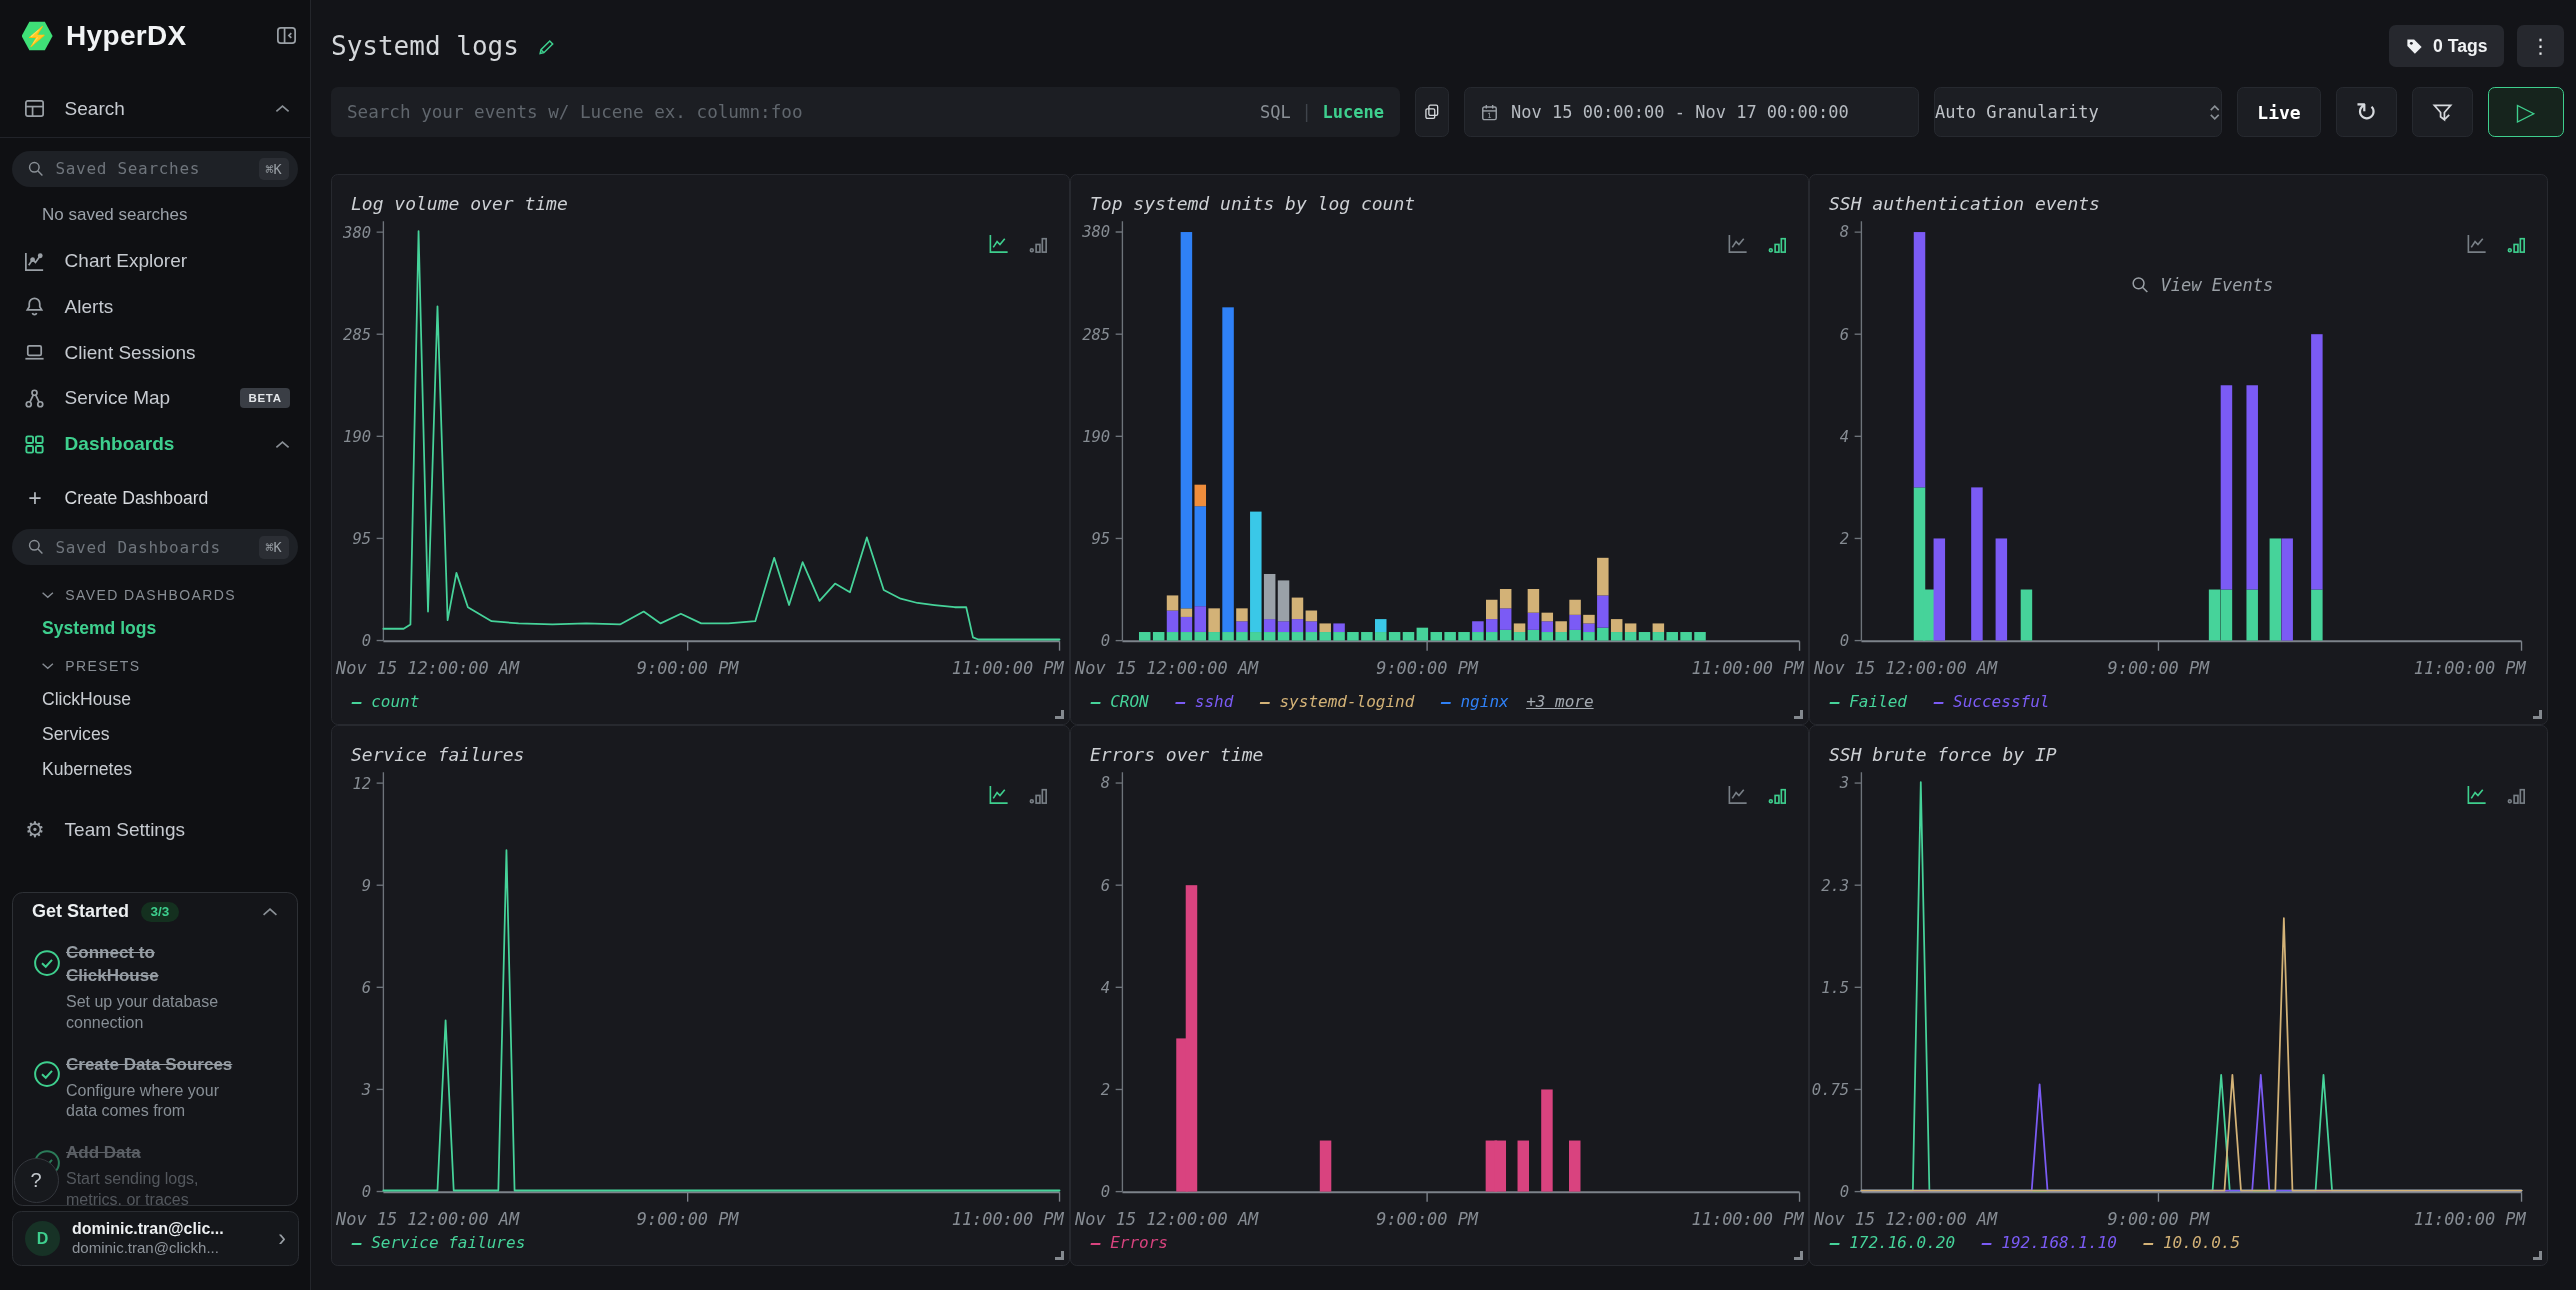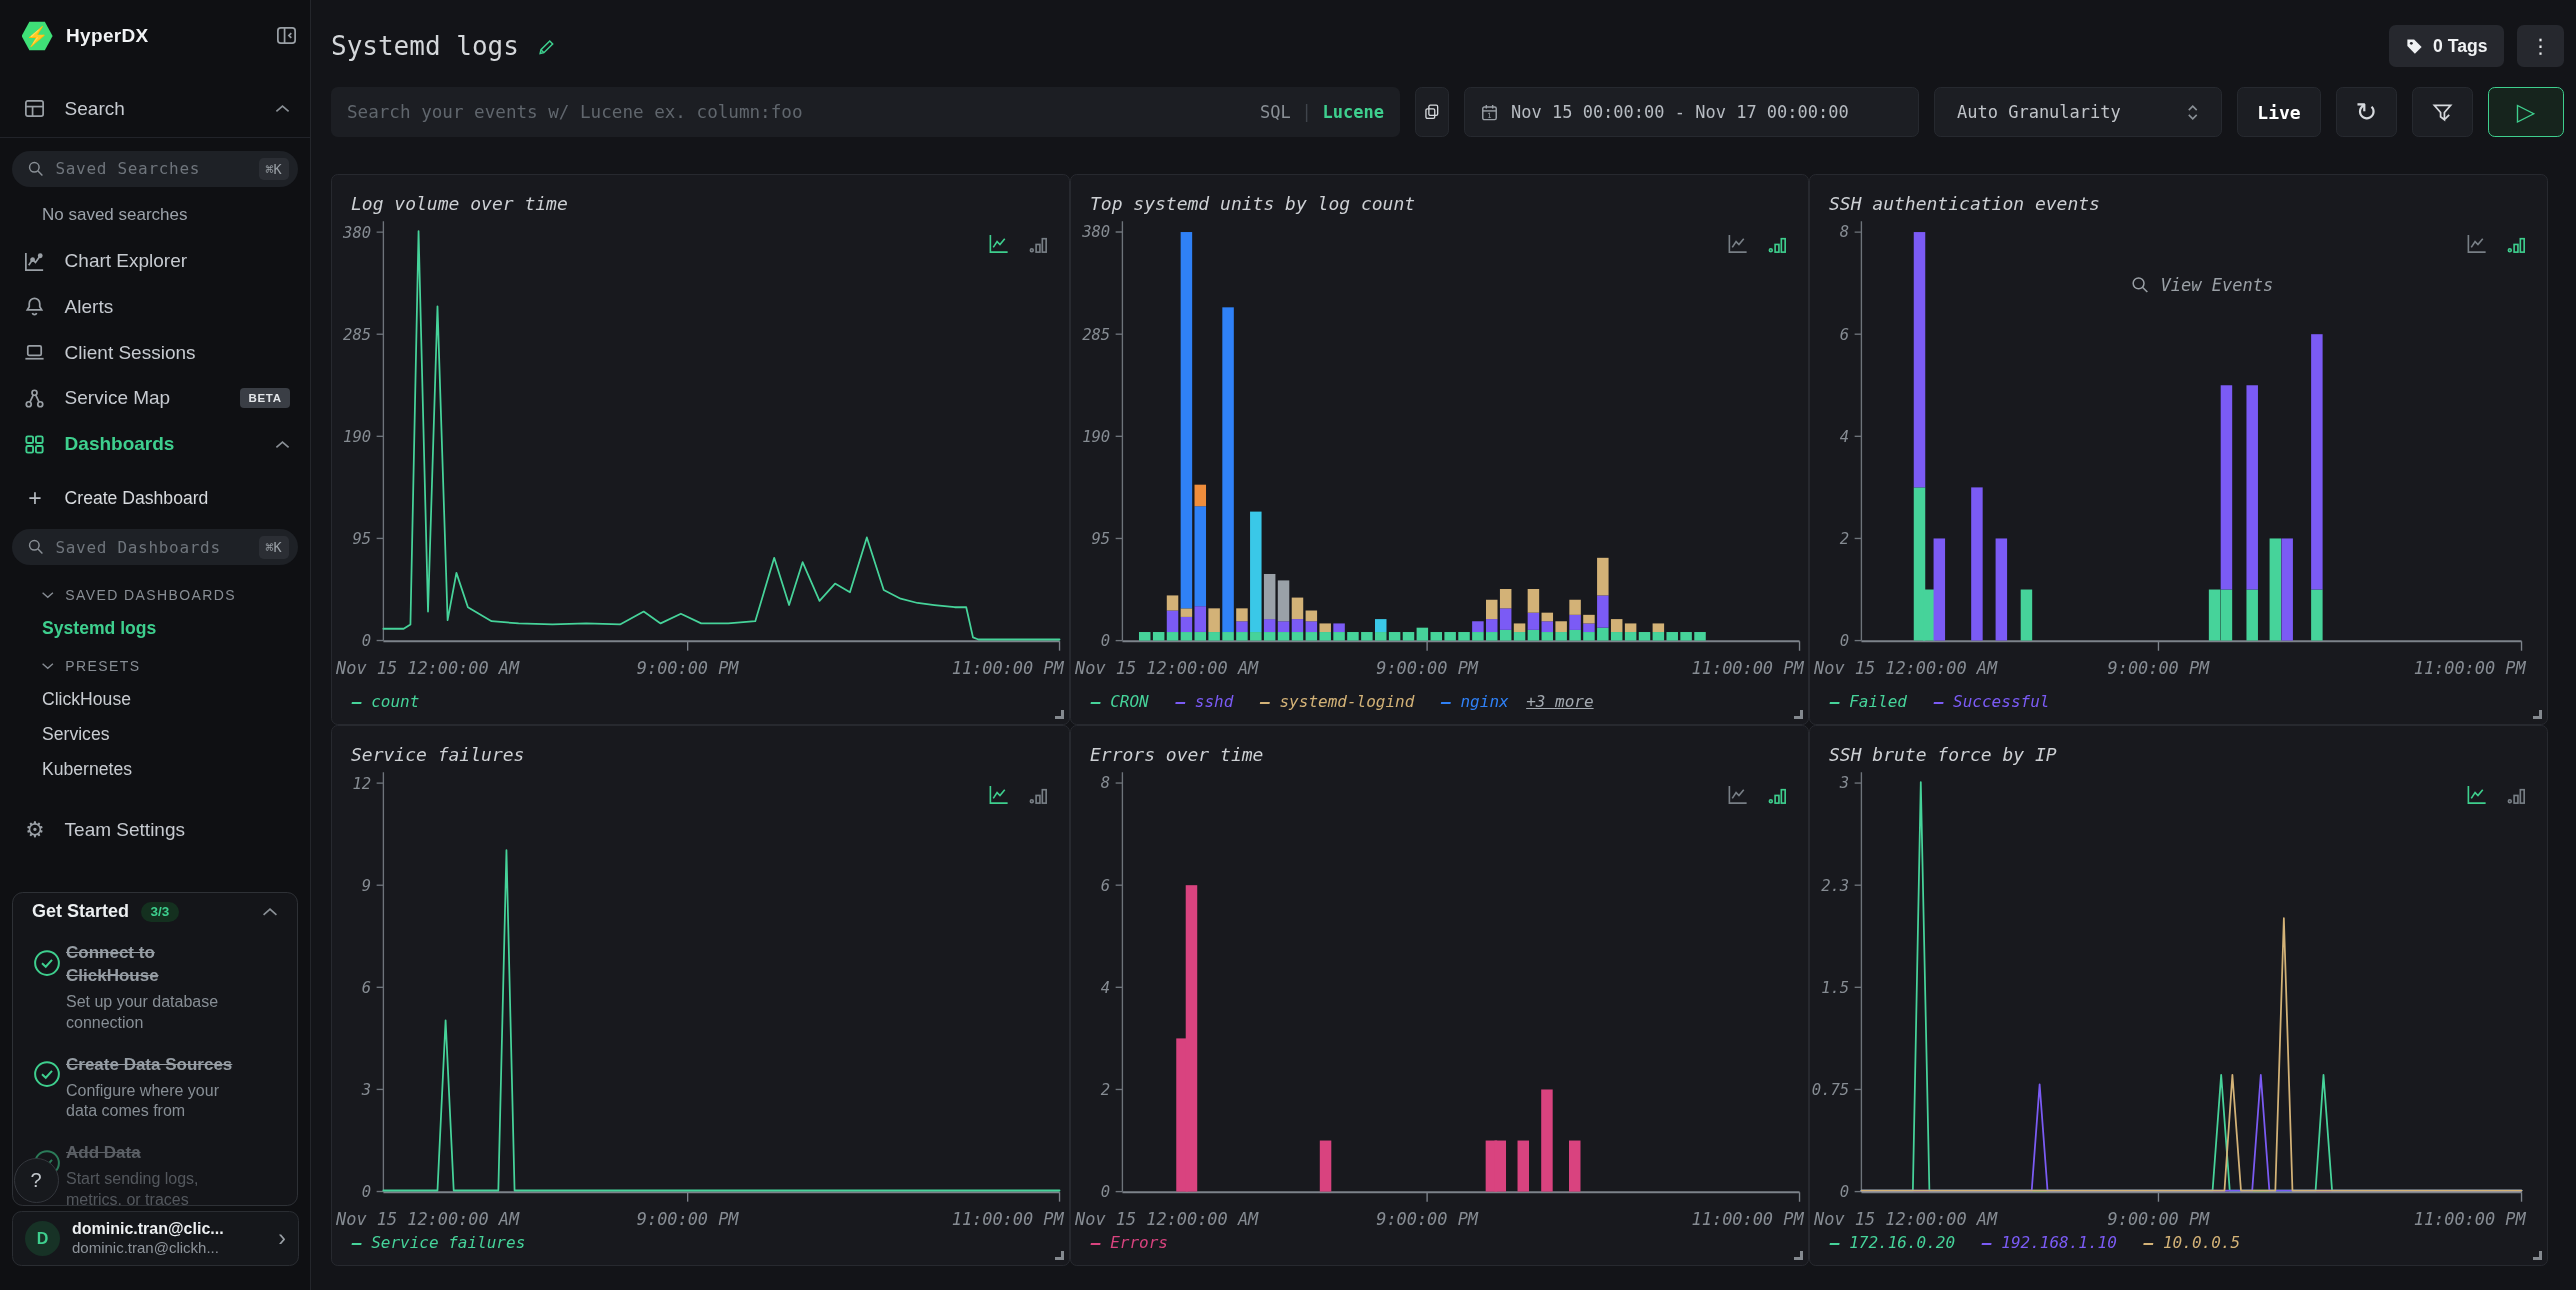--- a/index.html
+++ b/index.html
@@ -4,21 +4,21 @@
 <style>
   * { box-sizing: border-box; }
   html,body { margin:0; padding:0; background:#0c0d0f; }
   body { font-family:"Liberation Sans", sans-serif; color:#d2d5d9; }
   .app { position:relative; width:2576px; height:1291px; overflow:hidden; background:#131418; }
 
   
   .sidebar { position:absolute; left:0; top:0; width:311px; height:1291px; background:#0f1013; border-right:0.7px solid #24262b; overflow:hidden; }
   .logo-row { display:flex; align-items:center; gap:13.5px; margin:20px 12px 0 21.6px; height:32px; }
   .logo-hex { width:31px; height:31px; background:#3fe077; clip-path:polygon(25% 4%,75% 4%,100% 50%,75% 96%,25% 96%,0% 50%); display:flex; align-items:center; justify-content:center; color:#0c130d; font-size:19px; }
-  .brand { font-size:19px; font-weight:bold; color:#f1f3f5; letter-spacing:0.3px; }
+  .brand { font-size:28px; font-weight:bold; color:#f1f3f5; letter-spacing:0.3px; }
   .collapse-btn { margin-left:auto; color:#9aa0a6; }
   .nav-item { display:flex; align-items:center; gap:17.6px; height:35px; margin:10.8px 10.8px 0 23px; color:#c6cad0; font-size:19px; }
   .nav-item .nav-ic { width:24px; color:#9aa0a6; display:flex; }
   .nav-item.active, .nav-item.active .nav-ic { color:#3ecf8e; font-weight:bold; }
   .nav-item .chev { margin-left:auto; margin-right:9.5px; color:#8a9096; display:flex; }
   .search-head { margin-top:39px; }
   .side-divider { height:0.7px; background:#212329; margin-top:10.8px; }
   .pill { display:flex; align-items:center; gap:10.8px; margin:13.5px 12px 0; height:36px; background:#1e2126; border-radius:19px; padding:0 9.5px 0 15px; }
   .pill .ph { color:#6f757c; font-size:16px; font-family:"DejaVu Sans Mono", monospace; letter-spacing:0.7px; }
   .pill .kbd { margin-left:auto; background:#2b2e34; color:#9aa0a6; border-radius:4.7px; font-size:13.5px; padding:3.4px 6.8px; font-family:"DejaVu Sans Mono", monospace; }
@@ -57,21 +57,21 @@
   .toolbar { display:flex; align-items:center; gap:15px; margin:19px 12px 0 19px; height:50px; }
   .search-box { flex:1; height:50px; background:#1c1e23; border-radius:6.8px; display:flex; align-items:center; padding:0 16px; }
   .search-box .ph { color:#60666d; font-size:17.6px; font-family:"DejaVu Sans Mono", monospace; }
   .lang-toggle { margin-left:auto; display:flex; gap:10.8px; font-family:"DejaVu Sans Mono", monospace; font-size:17px; }
   .lang-toggle .sql { color:#8a9096; }
   .lang-toggle .sep { color:#3f444b; }
   .lang-toggle .lucene { color:#3ecf8e; font-weight:bold; }
   .tb-btn { height:50px; background:#1c1e23; border:0.7px solid #26292f; border-radius:6.8px; display:flex; align-items:center; justify-content:center; color:#d6d9dd; }
   .copy-btn { width:34px; }
   .date-btn { width:455px; gap:12px; font-family:"DejaVu Sans Mono", monospace; font-size:17px; color:#b6bbc1; justify-content:flex-start; padding:0 15px; }
-  .gran-btn { width:288px; font-family:"DejaVu Sans Mono", monospace; font-size:17px; color:#c0c4c9; padding:0 22px; justify-content:space-between; }
+  .gran-btn { width:288px; font-family:"DejaVu Sans Mono", monospace; font-size:17px; color:#c0c4c9; padding:0 0; justify-content:space-between; }
   .live-btn { width:84px; font-family:"DejaVu Sans Mono", monospace; font-size:18px; font-weight:bold; color:#ffffff; }
   .icon-btn { width:61px; font-size:26px; }
   .play-btn { width:76px; background:#16241d; border:1.4px solid #3ecf8e; color:#3ecf8e; font-size:24px; border-radius:6.8px; }
 
   .grid { display:grid; grid-template-columns:739px 739px 1fr; grid-template-rows:551px 541px; gap:0; margin:37px 28px 0 19px;font-style:italic; }
   .panel { position:relative; background:#18191e; border:0.7px solid #27292f; border-radius:6.8px; overflow:hidden; }
   .panel-title { position:absolute; top:17.6px; left:19px; font-family:"DejaVu Sans Mono", monospace; font-size:18px; color:#cdd0d4; }
   .panel-toggles { position:absolute; top:57px; right:19px; display:flex; gap:16px; }
   .toggle { display:flex; }
   svg.chart { position:absolute; left:0; top:0; }

